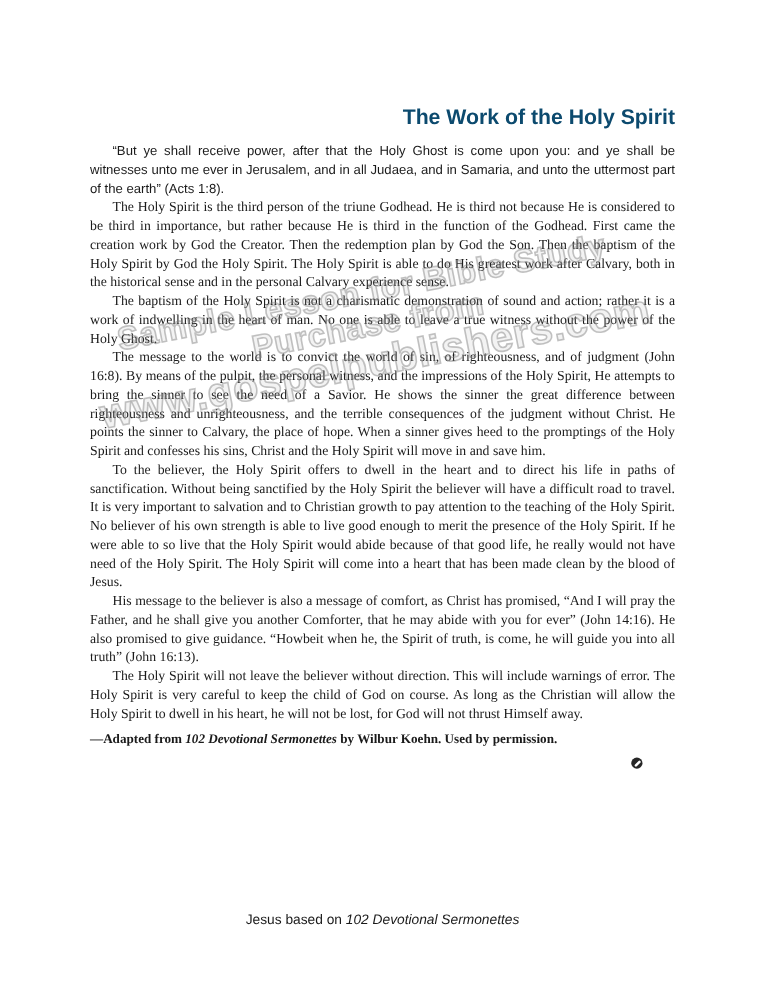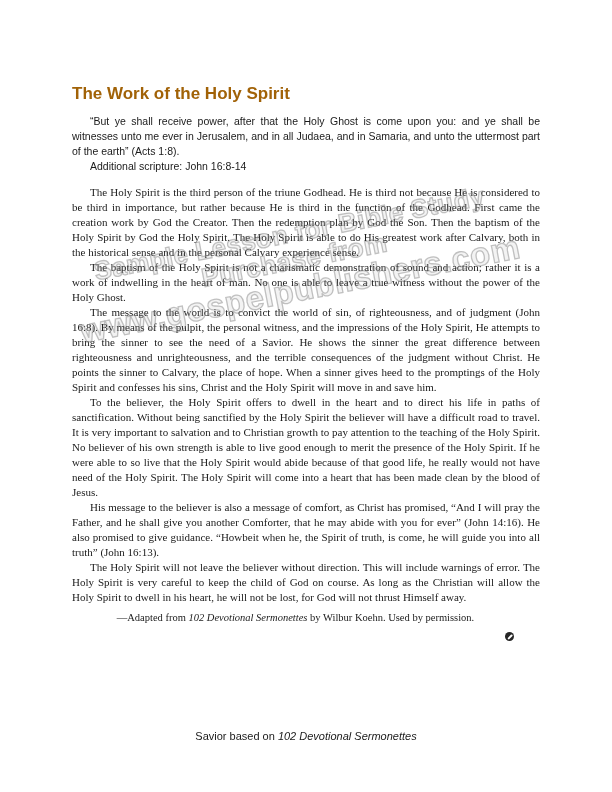--- a/index.html
+++ b/index.html
@@ -20,23 +20,23 @@
     position: absolute;
     left: 72px;
     top: 84px;
     width: 468px;
     z-index: 2;
   }
   .doc-title {
     font-family: "Liberation Sans", sans-serif;
     font-weight: bold;
     font-size: 17px;
-    text-align: left;
+    text-align: right;
     margin: 0 0 10px 0;
-    color: #a16207;
+    color: #0c4a6e;
   }
   .quote-block {
     font-family: "Liberation Sans", sans-serif;
     font-size: 10.5px;
     line-height: 15px;
     text-align: justify;
     text-indent: 18px;
     margin: 0;
   }
   .additional-scripture {
@@ -51,23 +51,24 @@
     font-size: 11px;
     line-height: 15px;
     text-align: justify;
     text-indent: 18px;
     margin: 0;
   }
   .attribution {
     font-family: "Liberation Serif", serif;
     font-size: 10.5px;
     line-height: 15px;
-    text-align: center;
+    text-align: left;
     padding-right: 21px;
     margin: 5px 0 0 0;
+    font-weight: bold;
   }
   .attribution .book, .footer .book {
     font-style: italic;
   }
   .end-mark-row {
     text-align: right;
     padding-right: 26px;
     margin-top: 7px;
     height: 10px;
   }
@@ -132,21 +133,20 @@
 <body>
 
 <div class="page">
 
   <div class="content">
 
     <h1 class="doc-title">The Work of the Holy Spirit</h1>
 
     <p class="quote-block">“But ye shall receive power, after that the Holy Ghost is come upon you: and ye shall be witnesses unto me ever in Jerusalem, and in all Judaea, and in Samaria, and unto the uttermost part of the earth” (Acts 1:8).</p>
 
-    <p class="additional-scripture">Additional scripture: John 16:8-14</p>
 
     <div class="body-text">
       <p>The Holy Spirit is the third person of the triune Godhead. He is third not because He is considered to be third in importance, but rather because He is third in the function of the Godhead. First came the creation work by God the Creator. Then the redemption plan by God the Son. Then the baptism of the Holy Spirit by God the Holy Spirit. The Holy Spirit is able to do His greatest work after Calvary, both in the historical sense and in the personal Calvary experience sense.</p>
       <p>The baptism of the Holy Spirit is not a charismatic demonstration of sound and action; rather it is a work of indwelling in the heart of man. No one is able to leave a true witness without the power of the Holy Ghost.</p>
       <p>The message to the world is to convict the world of sin, of righteousness, and of judgment (John 16:8). By means of the pulpit, the personal witness, and the impressions of the Holy Spirit, He attempts to bring the sinner to see the need of a Savior. He shows the sinner the great difference between righteousness and unrighteousness, and the terrible consequences of the judgment without Christ. He points the sinner to Calvary, the place of hope. When a sinner gives heed to the promptings of the Holy Spirit and confesses his sins, Christ and the Holy Spirit will move in and save him.</p>
       <p>To the believer, the Holy Spirit offers to dwell in the heart and to direct his life in paths of sanctification. Without being sanctified by the Holy Spirit the believer will have a difficult road to travel. It is very important to salvation and to Christian growth to pay attention to the teaching of the Holy Spirit. No believer of his own strength is able to live good enough to merit the presence of the Holy Spirit. If he were able to so live that the Holy Spirit would abide because of that good life, he really would not have need of the Holy Spirit. The Holy Spirit will come into a heart that has been made clean by the blood of Jesus.</p>
       <p>His message to the believer is also a message of comfort, as Christ has promised, “And I will pray the Father, and he shall give you another Comforter, that he may abide with you for ever” (John 14:16). He also promised to give guidance. “Howbeit when he, the Spirit of truth, is come, he will guide you into all truth” (John 16:13).</p>
       <p>The Holy Spirit will not leave the believer without direction. This will include warnings of error. The Holy Spirit is very careful to keep the child of God on course. As long as the Christian will allow the Holy Spirit to dwell in his heart, he will not be lost, for God will not thrust Himself away.</p>
     </div>
 
@@ -157,15 +157,15 @@
     </div>
 
   </div>
 
   <div class="watermark">
     <div class="wm-line wm-1">Sample Lesson for Bible Study</div>
     <div class="wm-line wm-2">Purchase from</div>
     <div class="wm-line wm-3">www.gospelpublishers.com</div>
   </div>
 
-  <div class="footer"><span>Savior based on </span><span class="book">102 Devotional Sermonettes</span></div>
+  <div class="footer"><span>Jesus based on </span><span class="book">102 Devotional Sermonettes</span></div>
 
 </div>
 
 </body></html>

